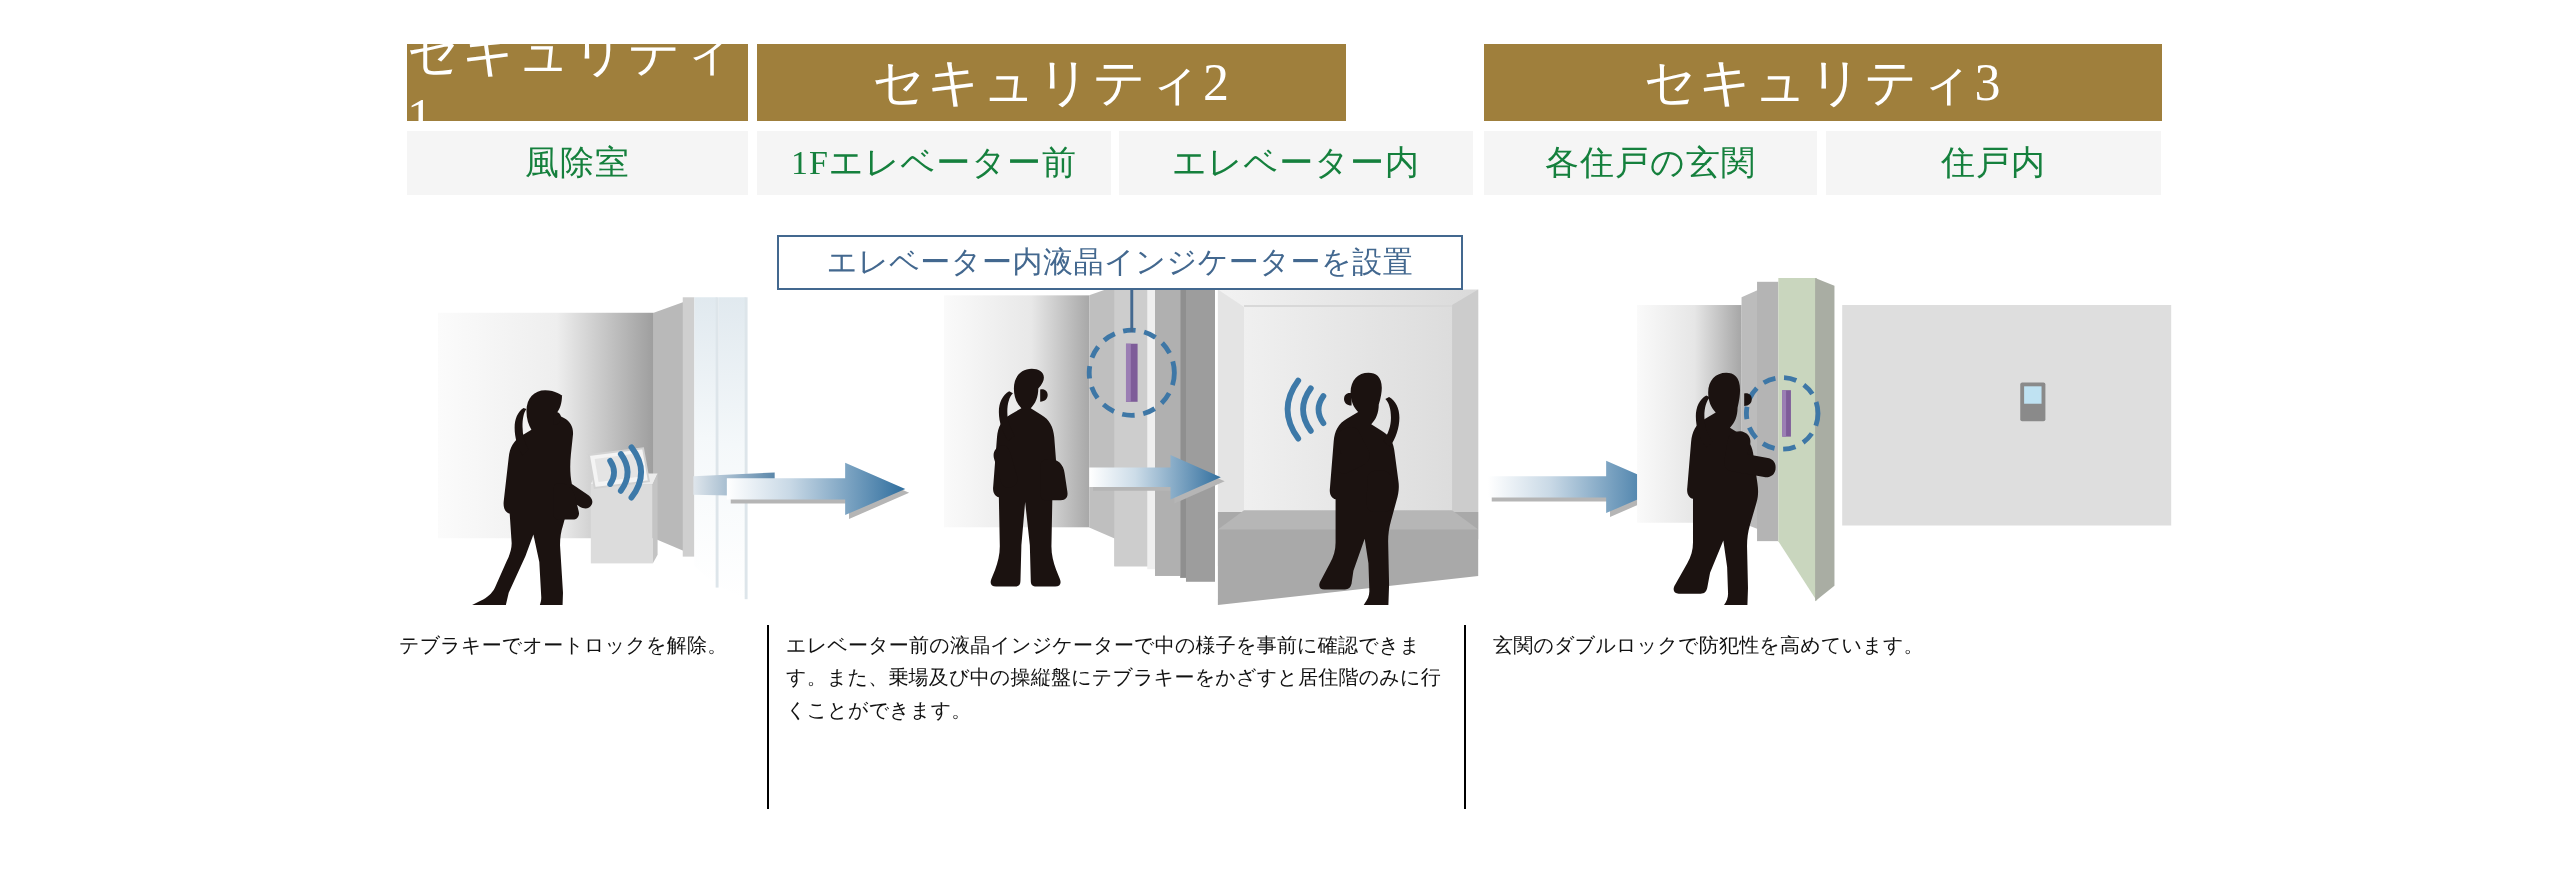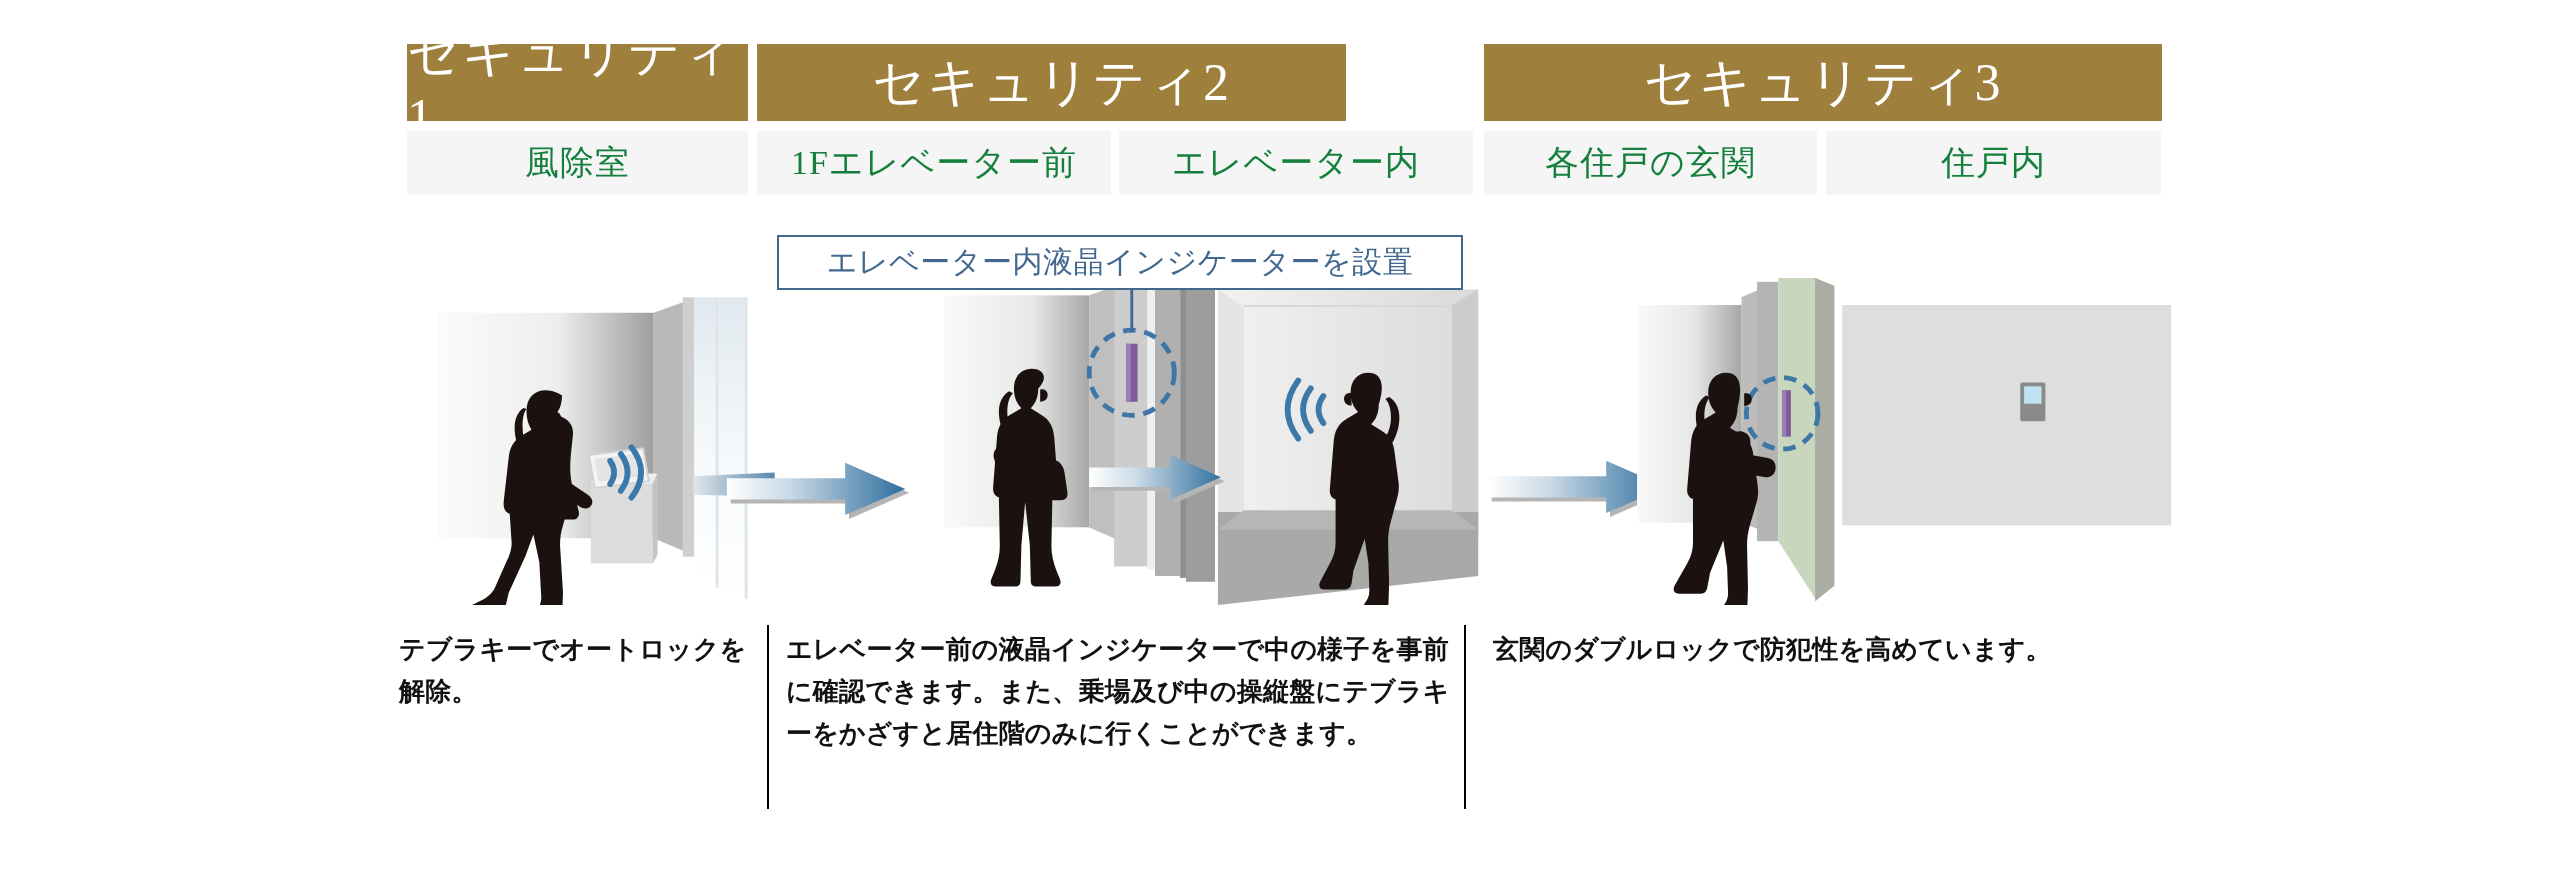--- a/index.html
+++ b/index.html
@@ -61,25 +61,24 @@
   
   .v-rule {
     position: absolute;
     width: 1.9px;
     background: #000000;
   }
 
   
   .caption {
     position: absolute;
-    font-size: 26px;
+    font-size: 20px;
     line-height: 1.62;
     color: #111111;
     letter-spacing: 0.2px;
-    font-weight: bold;
   }
   .arrow { position: absolute; }
 </style>
 </head>
 <body>
 
 <div id="root">
 
   <div class="gold-bar" style="left:407px; width:341px;">
     <span>セキュリティ1</span>

